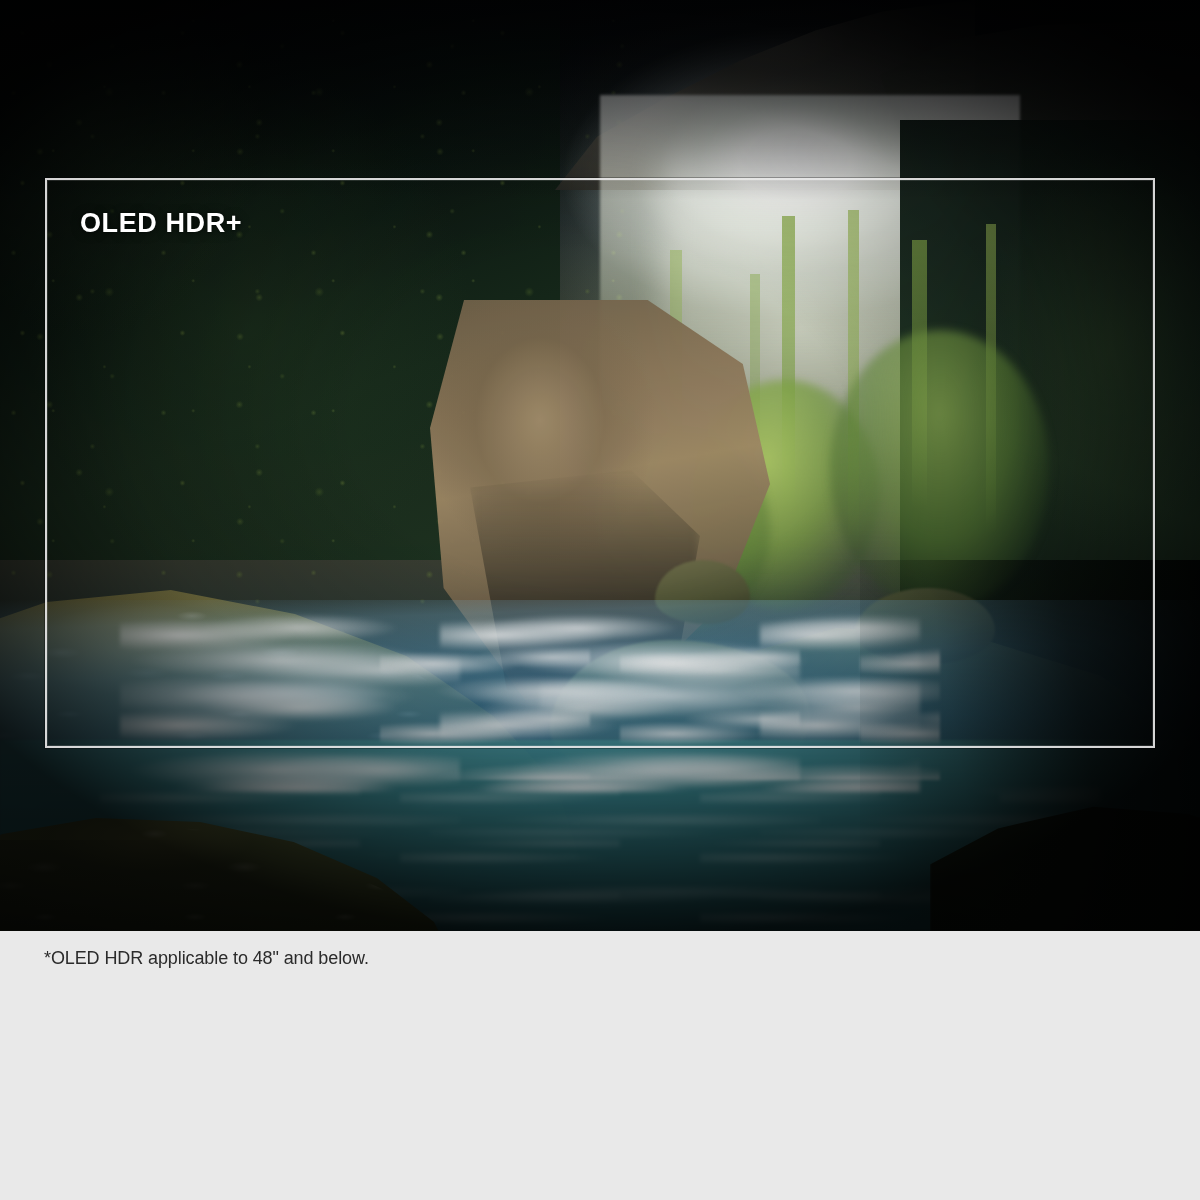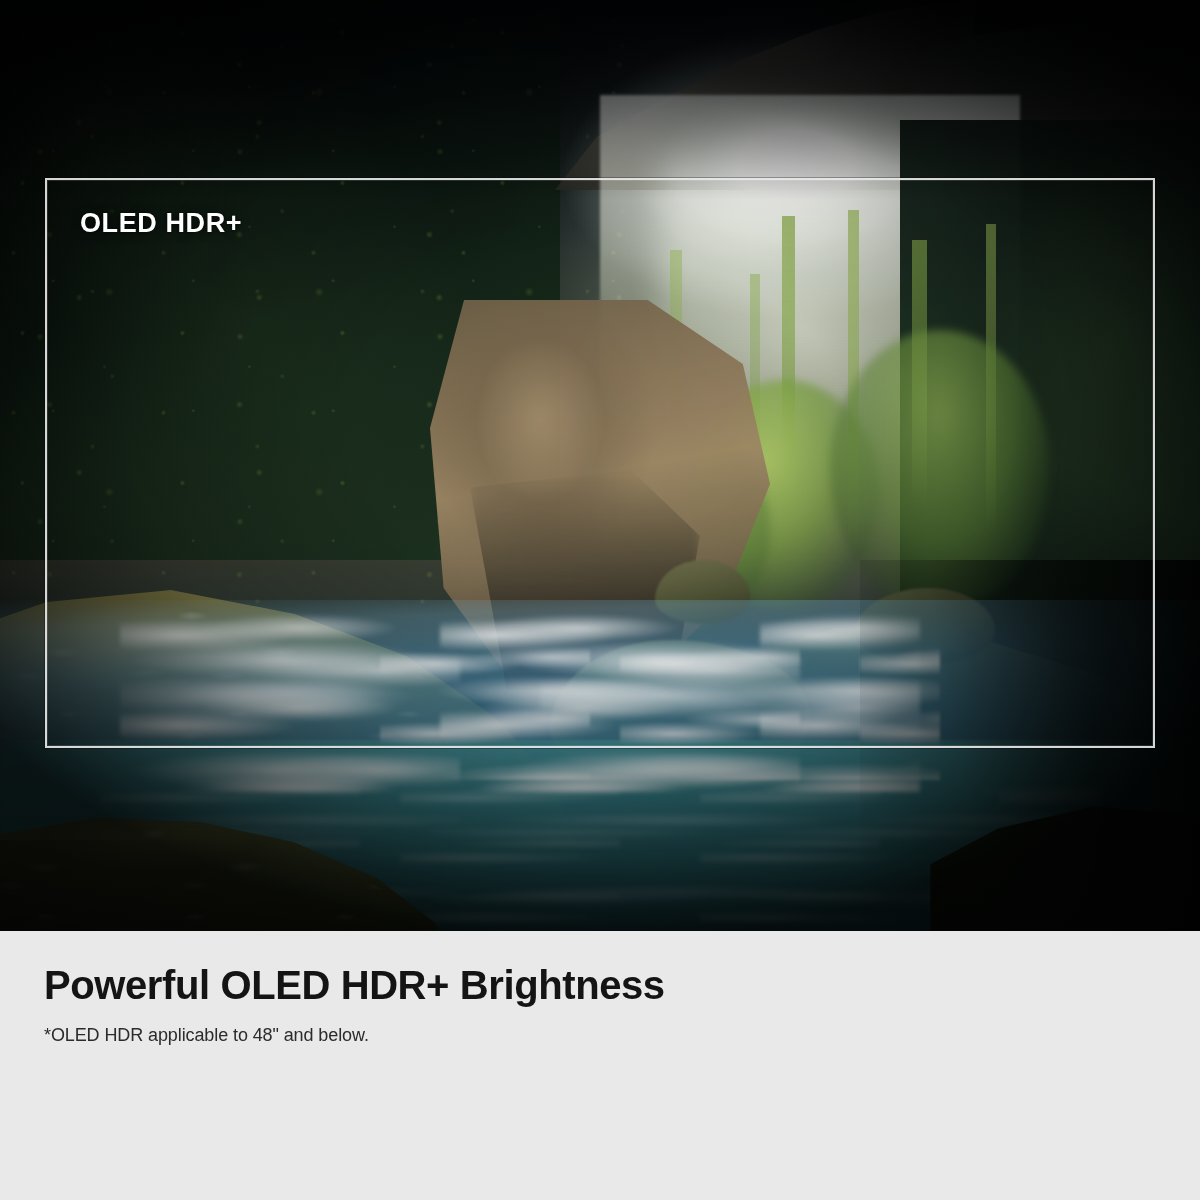--- a/index.html
+++ b/index.html
@@ -388,21 +388,20 @@
     </div>
 
     <div class="tv-frame"></div>
 
     <div class="oled-badge">OLED HDR+</div>
   </div>
 
   <div class="caption">
     <div class="caption-inner">
 
-      <h1 class="headline">Powerful OLED HDR+ Brightness</h1>
 
       <p class="body-copy">
       </p>
 
       <p class="footnote">*OLED HDR applicable to 48" and below.</p>
     </div>
   </div>
 
 </div>
 

